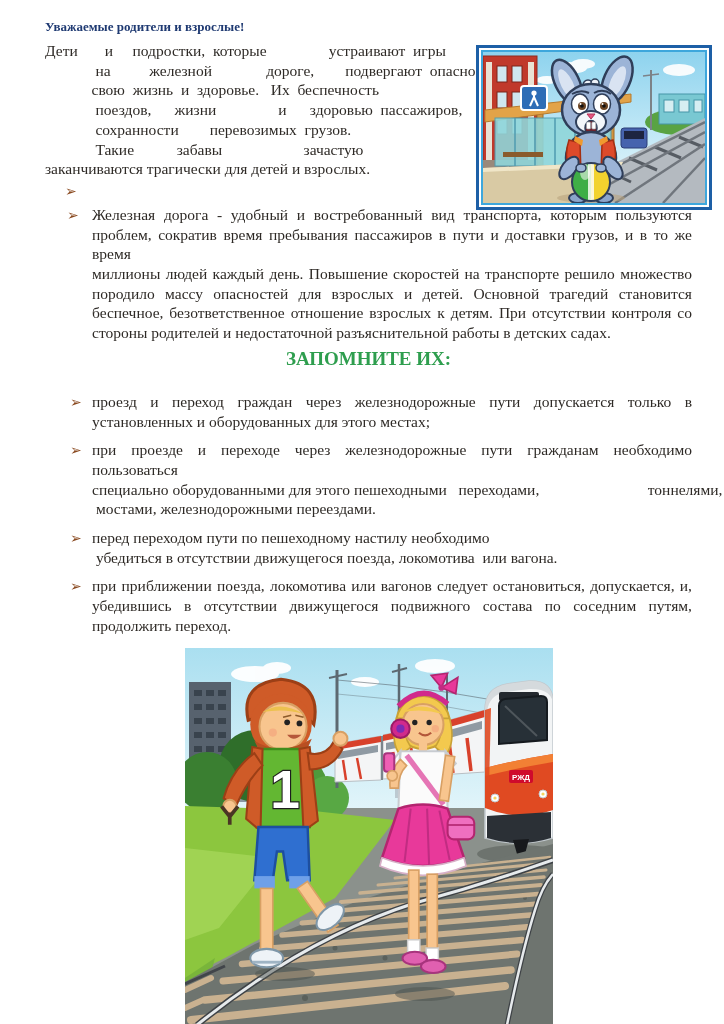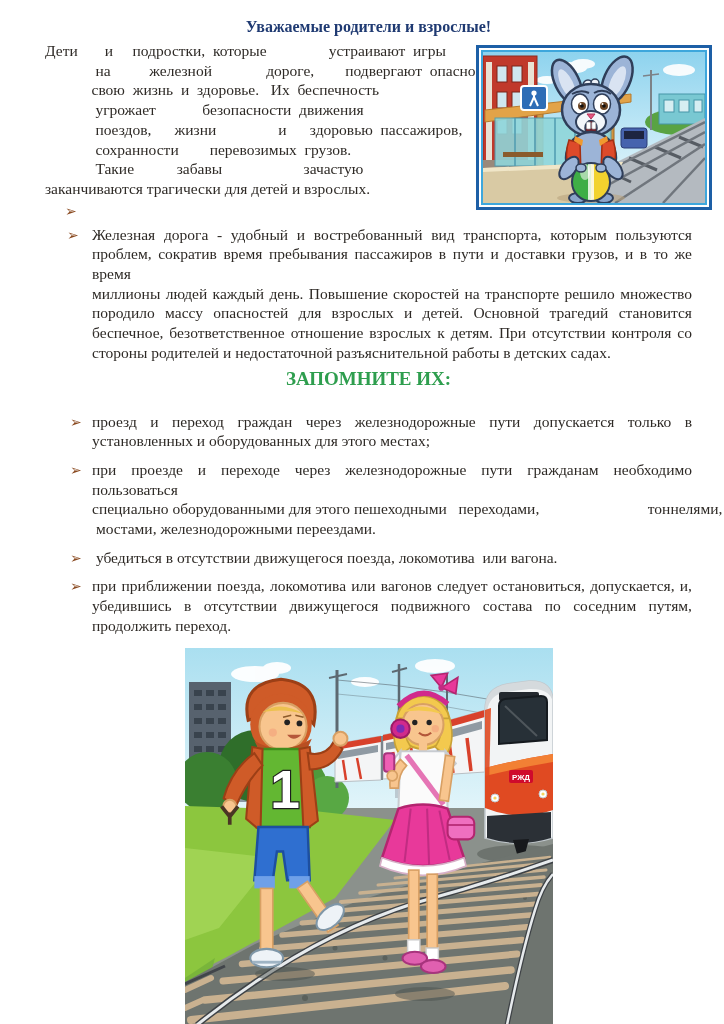--- a/index.html
+++ b/index.html
@@ -2,21 +2,21 @@
 <html style="--title_blue: #1f3a72; --heading_green: #2e9e4e; --marker_brown: #8a4a20; --body_text: #2e2a26; --frame_blue_outer: #1d5fa6; --frame_blue_inner: #3ea7dc;"><head>
 <meta charset="utf-8">
 <style>
   html,body { margin:0; padding:0; background:#ffffff; }
   .page {
     position:relative; width:724px; height:1024px; background:#fff;
     font-family:"Liberation Serif","DejaVu Serif",serif;
     color:var(--body_text,#2e2a26); font-size:15.5px; line-height:19.7px;
     padding:0 32px 0 45px; box-sizing:border-box; overflow:hidden;
   }
-  .title { margin:15px 0 3px; text-align:center; font-size:16px; font-weight:bold;
+  .title { margin:15px 0 3px; font-size:13px; font-weight:bold;
            color:var(--title_blue,#1f3a72); line-height:23px; }
   .rabbit-frame { position:absolute; top:45px; right:12px; border:3px solid var(--frame_blue_outer,#1d5fa6);
                   background:#fff; padding:2px; }
   .rabbit-frame-inner { border:2px solid var(--frame_blue_inner,#3ea7dc); line-height:0; }
   .tl { white-space:pre; }
   .jl { white-space:normal; text-align:justify; text-align-last:justify; }
   .intro { width:432px; }
   .marker { color:var(--marker_brown,#8a4a20); font-family:"DejaVu Sans",sans-serif; font-size:14px; }
   .empty-bullet { margin:2px 0 2px 20px; height:19px; }
   .bpara { position:relative; padding-left:47px; margin-top:5px; }
@@ -158,21 +158,20 @@
       </svg>
     </div>
   </div>
 
   <h1 class="title">Уважаемые родители и взрослые!</h1>
 
   <div class="intro">
       <div class="tl">Дети       и     подростки,  которые                устраивают  игры</div>
       <div class="tl">             на          железной              дороге,        подвергают  опасности</div>
       <div class="tl">            свою  жизнь  и  здоровье.   Их  беспечность</div>
-      <div class="tl">             угрожает            безопасности  движения</div>
       <div class="tl">             поездов,      жизни                и      здоровью  пассажиров,</div>
       <div class="tl">             сохранности        перевозимых  грузов.</div>
       <div class="tl">             Такие           забавы                     зачастую</div>
       <div class="tl">заканчиваются трагически для детей и взрослых.</div>
     </div>
 
   <div class="empty-bullet">
     <span class="marker">➢</span>
   </div>
 
@@ -202,20 +201,21 @@
     <span class="marker">➢</span>
     <div>
         <div class="tl jl">при проезде и переходе через железнодорожные пути гражданам необходимо пользоваться</div>
         <div class="tl">специально оборудованными для этого пешеходными   переходами,                            тоннелями,</div>
         <div class="tl"> мостами, железнодорожными переездами.</div>
       </div>
   </div>
   <div class="rule">
     <span class="marker">➢</span>
     <div>
+        <div class="tl">перед переходом пути по пешеходному настилу необходимо</div>
         <div class="tl"> убедиться в отсутствии движущегося поезда, локомотива  или вагона.</div>
       </div>
   </div>
   <div class="rule">
     <span class="marker">➢</span>
     <div>
         <div class="tl jl">при приближении поезда, локомотива или вагонов следует остановиться, допускается, и,</div>
         <div class="tl jl">убедившись в отсутствии движущегося подвижного состава по соседним путям,</div>
         <div class="tl">продолжить переход.</div>
       </div>

